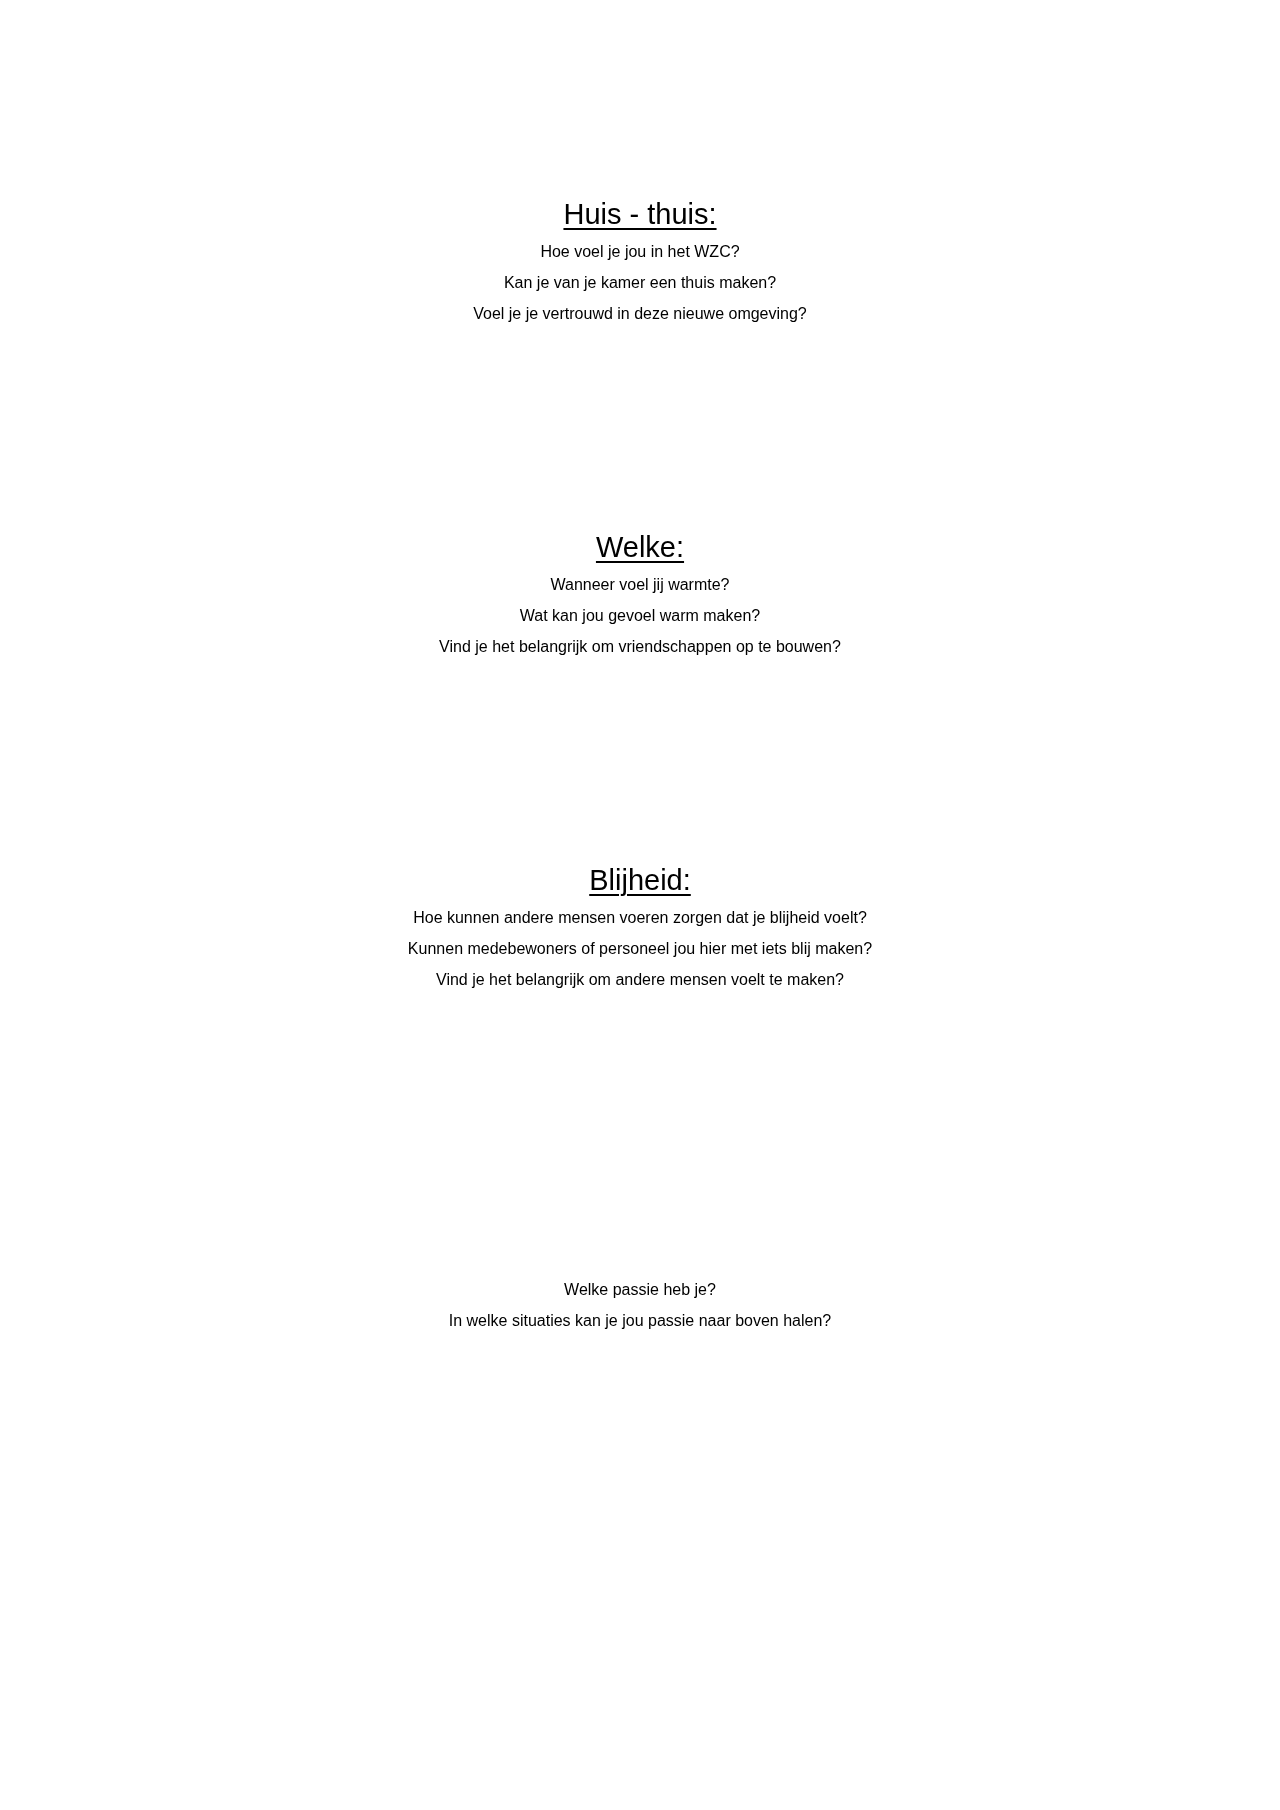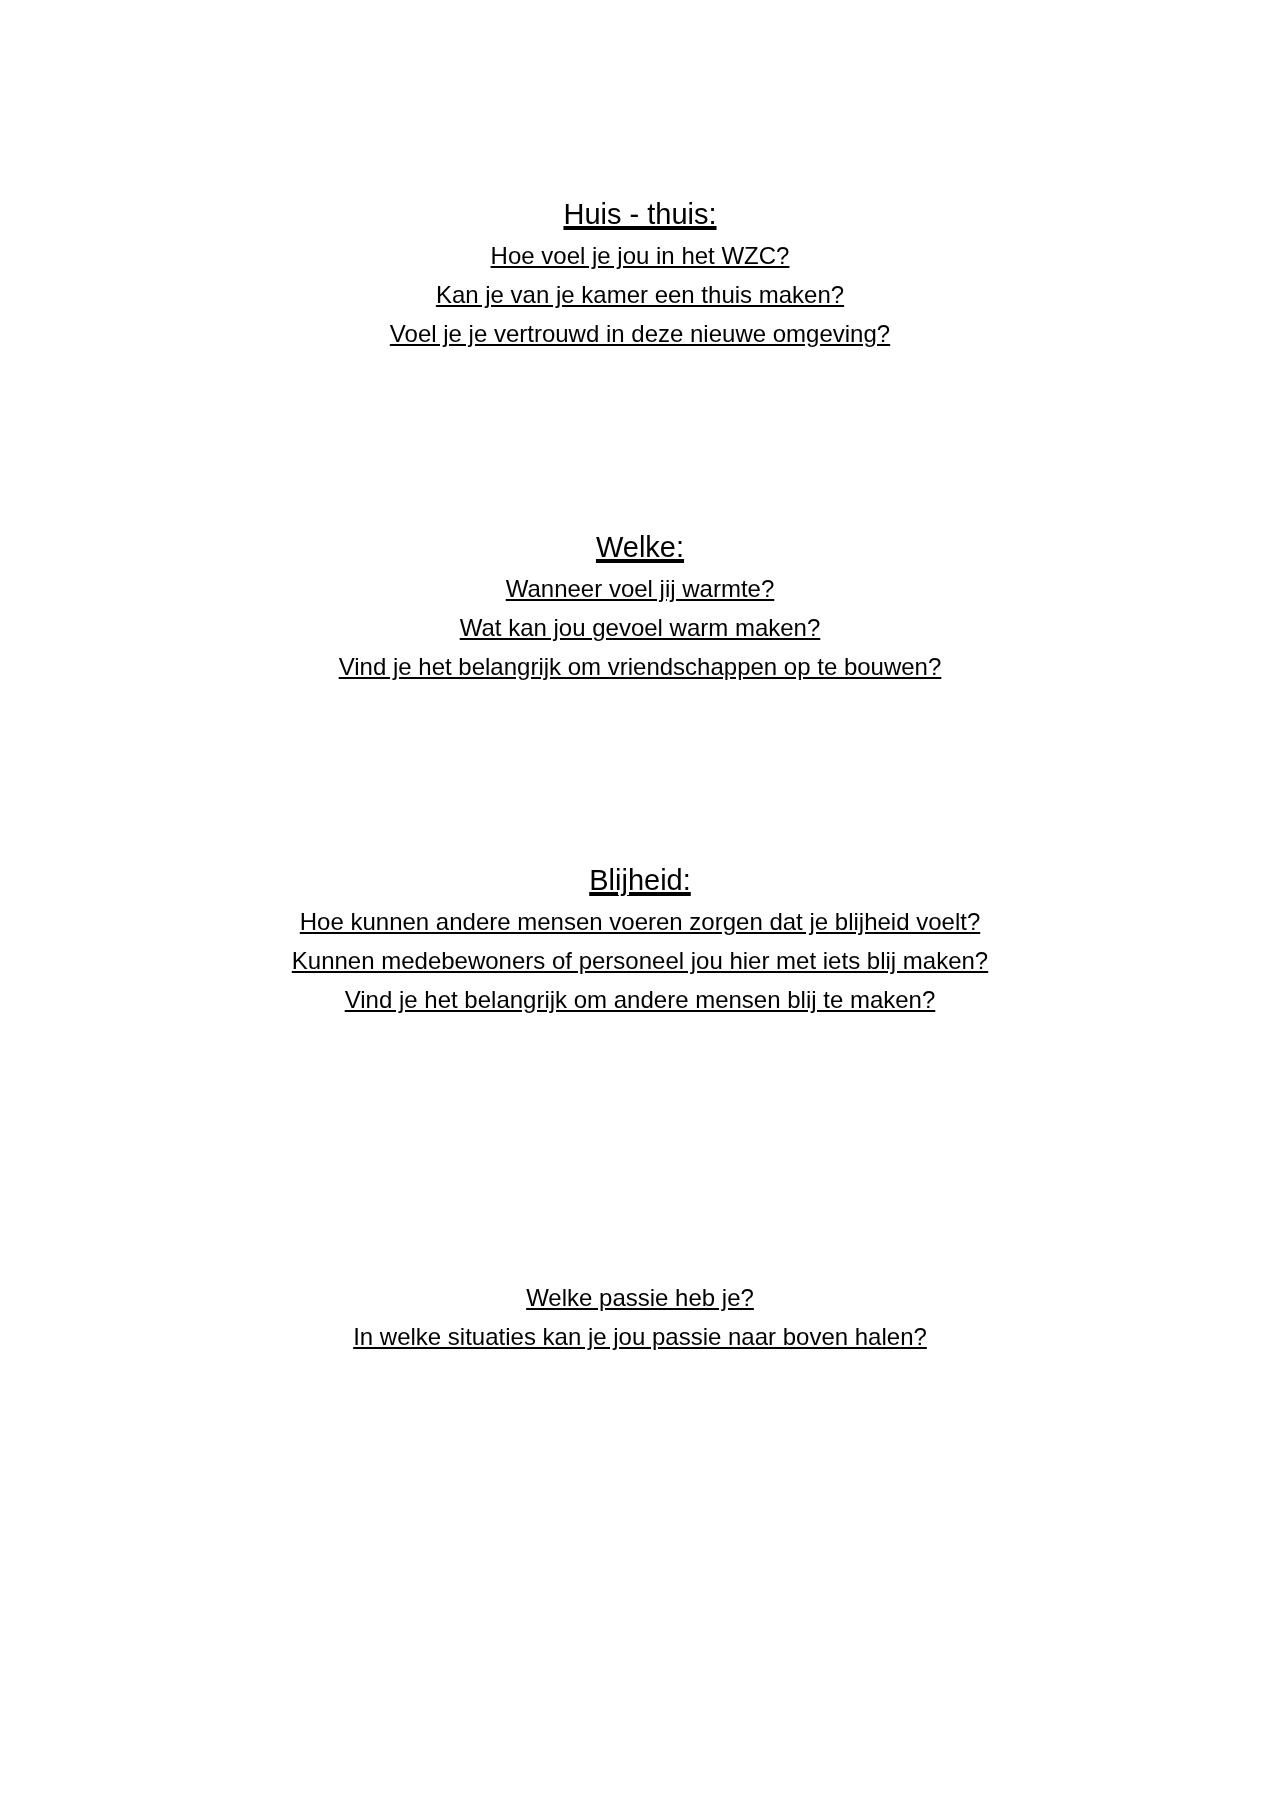--- a/index.html
+++ b/index.html
@@ -21,36 +21,35 @@
       top: 0;
       width: 1280px;
       height: 1810px;
       background: #ffffff;
     }
     .section {
       position: absolute;
       left: 0;
       width: 1280px;
       text-align: center;
-      text-decoration: underline;
     }
     .section-heading {
       font-size: 29px;
       line-height: 36px;
       text-decoration: underline;
       text-decoration-thickness: 2px;
       text-underline-offset: 4px;
       margin: 0 0 4px 0;
       font-weight: normal;
       letter-spacing: 0px;
     }
     .question {
-      font-size: 24px;
+      font-size: 16px;
       line-height: 31px;
-      margin: 8px;
+      margin: 0;
       letter-spacing: 0px;
     }
     #sec-0 { top: 196px; }
     #sec-1 { top: 529px; }
     #sec-2 { top: 862px; }
     #sec-3 { top: 1274px; }
   </style>
 </head>
 <body>
 
@@ -67,21 +66,21 @@
     <h2 class="section-heading">Welke:</h2>
     <p class="question">Wanneer voel jij warmte?</p>
     <p class="question">Wat kan jou gevoel warm maken?</p>
     <p class="question">Vind je het belangrijk om vriendschappen op te bouwen?</p>
   </div>
 
   <div class="section" id="sec-2">
     <h2 class="section-heading">Blijheid:</h2>
     <p class="question">Hoe kunnen andere mensen voeren zorgen dat je blijheid voelt?</p>
     <p class="question">Kunnen medebewoners of personeel jou hier met iets blij maken?</p>
-    <p class="question">Vind je het belangrijk om andere mensen blij te maken?</p>
+    <p class="question">Vind je het belangrijk om andere mensen voelt te maken?</p>
   </div>
 
   <div class="section" id="sec-3">
     <p class="question">Welke passie heb je?</p>
     <p class="question">In welke situaties kan je jou passie naar boven halen?</p>
   </div>
 
 </div>
 
 </body></html>

